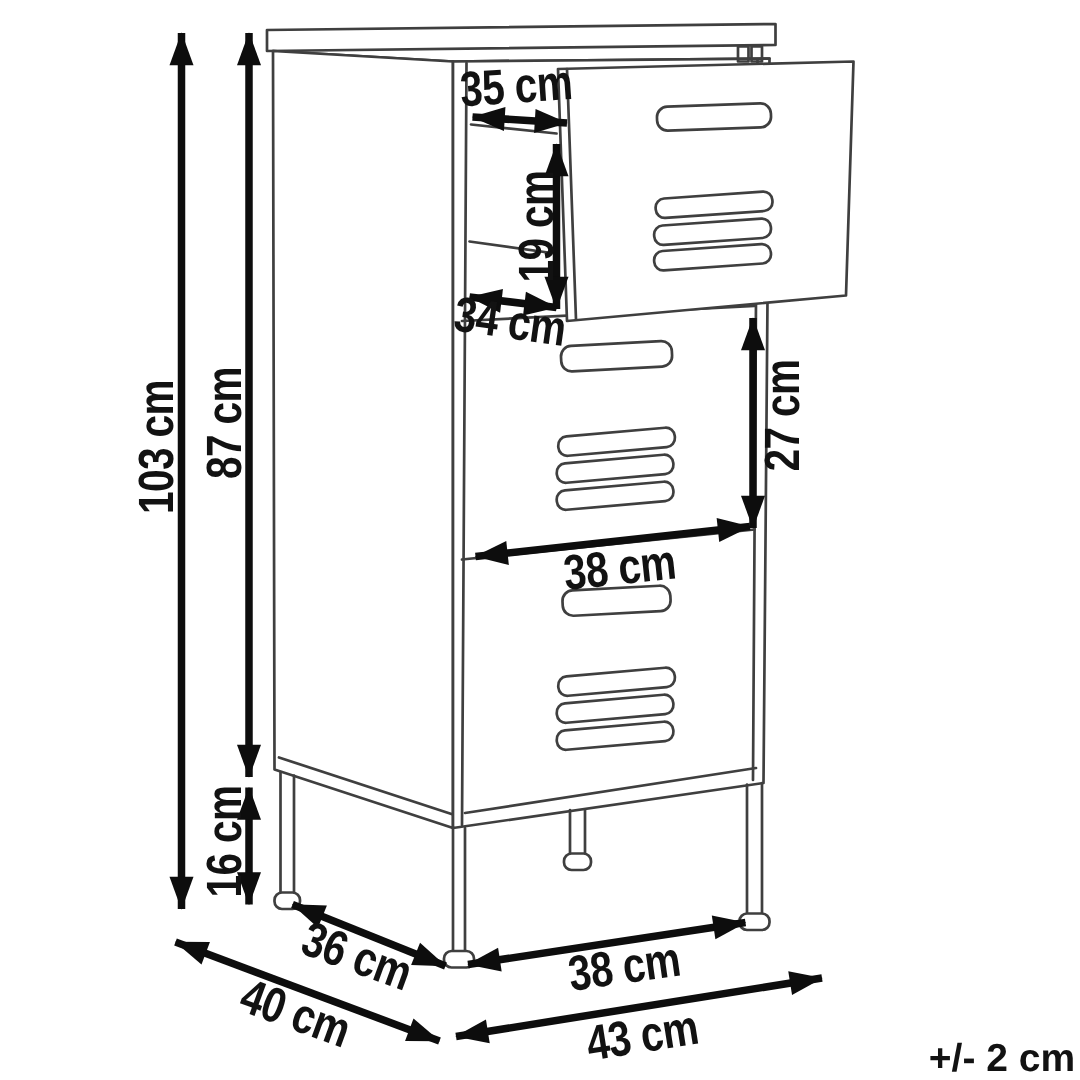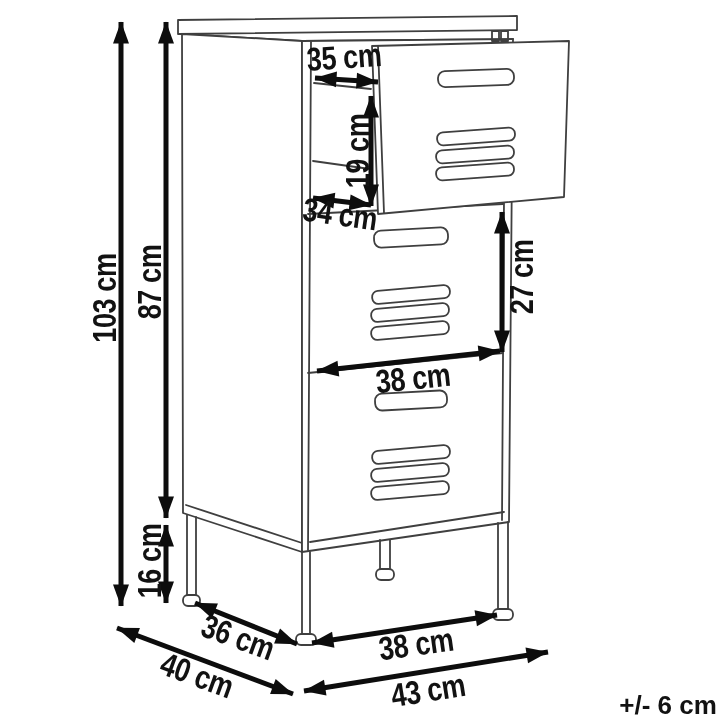--- a/index.html
+++ b/index.html
@@ -133,15 +133,15 @@
   <div class="dim-label" style="left:413px;top:378px;transform:translate(-50%,-50%) rotate(-6deg) scaleX(0.82);">38 cm</div>
 
   <div class="dim-label" style="left:238px;top:637px;transform:translate(-50%,-50%) rotate(20deg) scaleX(0.82);">36 cm</div>
 
   <div class="dim-label" style="left:197px;top:675px;transform:translate(-50%,-50%) rotate(20deg) scaleX(0.82);">40 cm</div>
 
   <div class="dim-label" style="left:416px;top:644px;transform:translate(-50%,-50%) rotate(-8deg) scaleX(0.82);">38 cm</div>
 
   <div class="dim-label" style="left:428px;top:690px;transform:translate(-50%,-50%) rotate(-9deg) scaleX(0.82);">43 cm</div>
 
-  <div class="tol-label" style="left:668px;top:705px;transform:translate(-50%,-50%);">+/- 6 cm</div>
+  <div class="tol-label" style="left:668px;top:705px;transform:translate(-50%,-50%);">+/- 2 cm</div>
 
 </div>
 
 </body></html>

